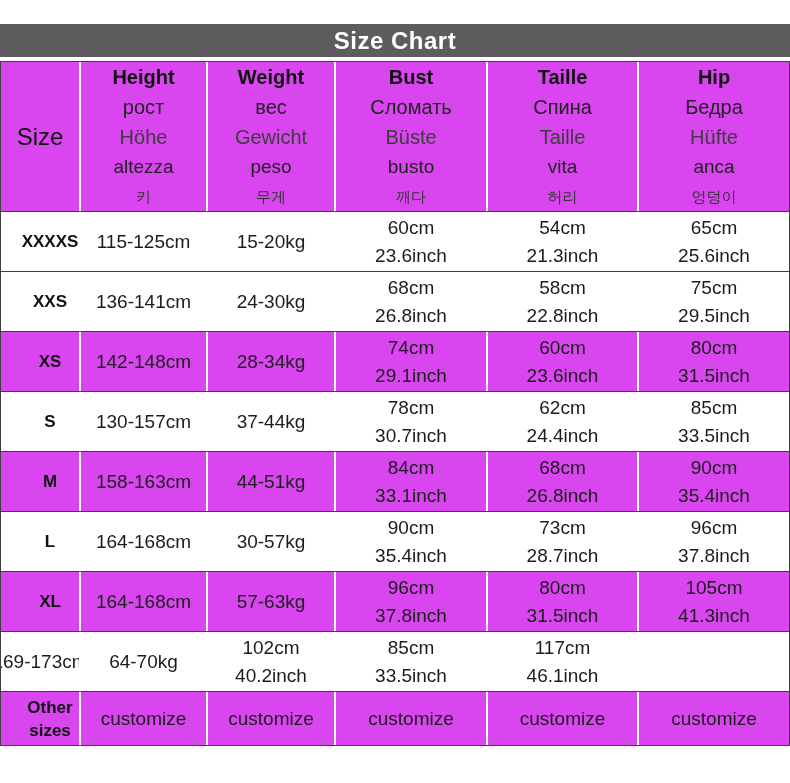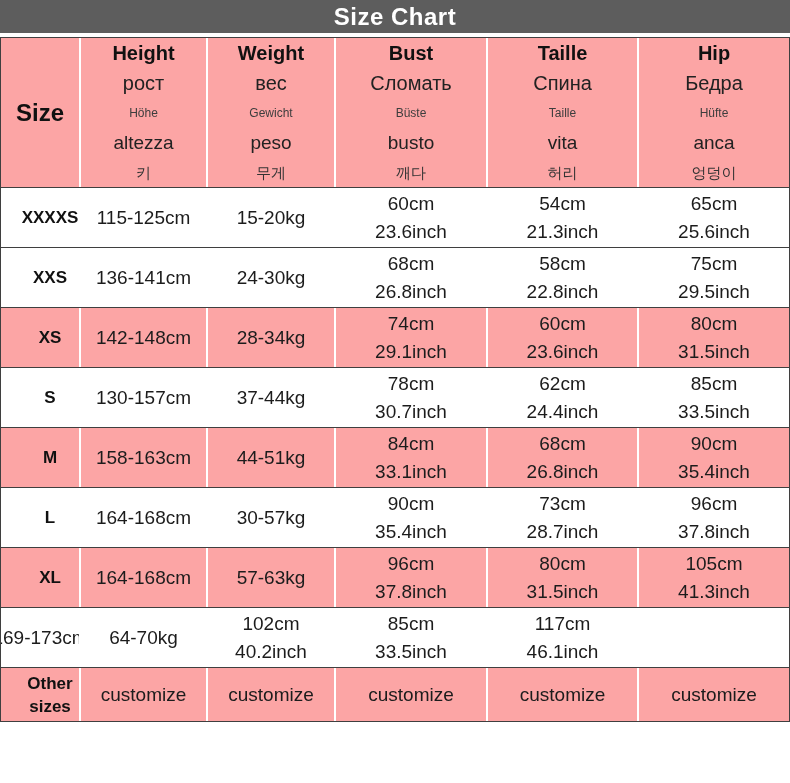--- a/index.html
+++ b/index.html
@@ -11,20 +11,21 @@
   }
   .page { width: 790px; height: 783px; background: #ffffff; }
 
   
   .title-bar {
     height: 33px;
     background: #5d5d5d;
     display: flex;
     align-items: center;
     justify-content: center;
+    margin-top: 24px;
   }
   .title-text {
     color: #ffffff;
     font-weight: bold;
     font-size: 24px;
     letter-spacing: 0.5px;
   }
 
   
   .size-table {
@@ -46,28 +47,28 @@
 
   .cell {
     display: flex;
     flex-direction: column;
     align-items: center;
     justify-content: center;
     text-align: center;
     background: #ffffff;
     overflow: hidden;
   }
-  .header-row .cell, .shaded .cell { background: #fca5a5; }
+  .header-row .cell, .shaded .cell { background: #d946ef; }
 
   
-  .size-label { font-weight: bold; font-size: 24px; color: #111111; }
+  .size-label { font-weight: normal; font-size: 24px; color: #111111; }
   .hl  { line-height: 30px; white-space: nowrap; }
   .hl0 { font-weight: bold; font-size: 20px; color: #111111; }
   .hl1 { font-size: 20px; color: #222222; }
-  .hl2 { font-size: 12px; color: #3d3d3d; }
+  .hl2 { font-size: 20px; color: #3d3d3d; }
   .hl3 { font-size: 19px; color: #222222; }
   .hl4 { font-size: 15px; color: #333333; }
 
   
   .size-line  { font-weight: bold; font-size: 17px; line-height: 23px; color: #111111; white-space: nowrap; margin-left: 20px; }
   .value-line { font-size: 19px; line-height: 28px; color: #1c1c1c; white-space: nowrap; }
 </style>
 </head>
 <body>
 

